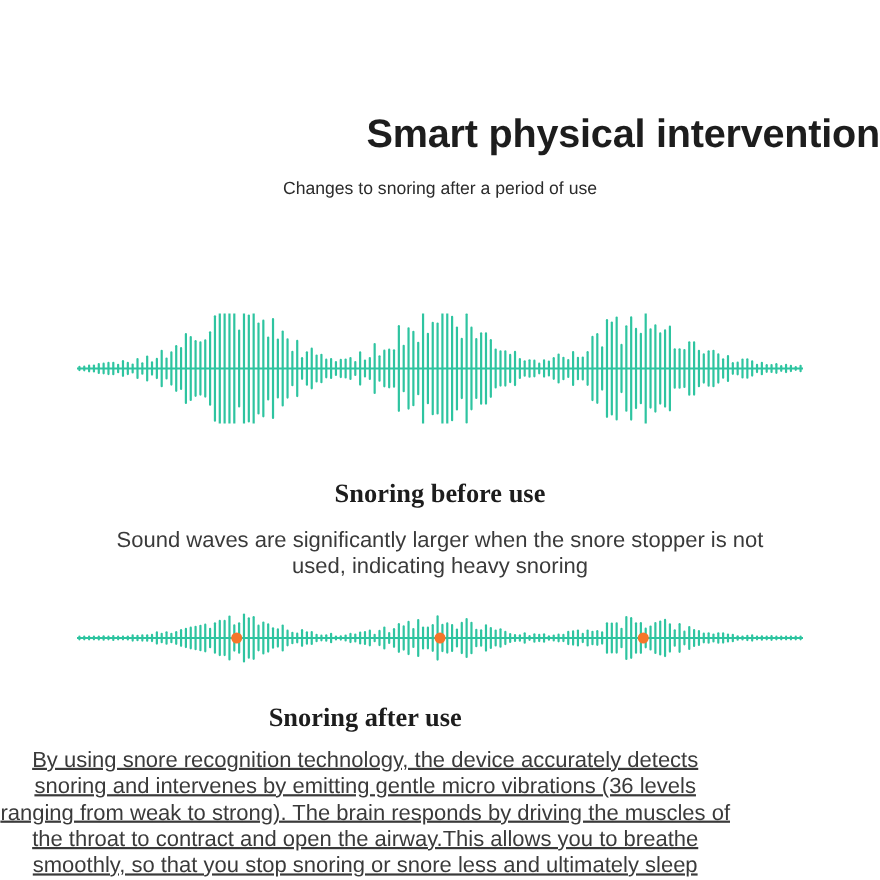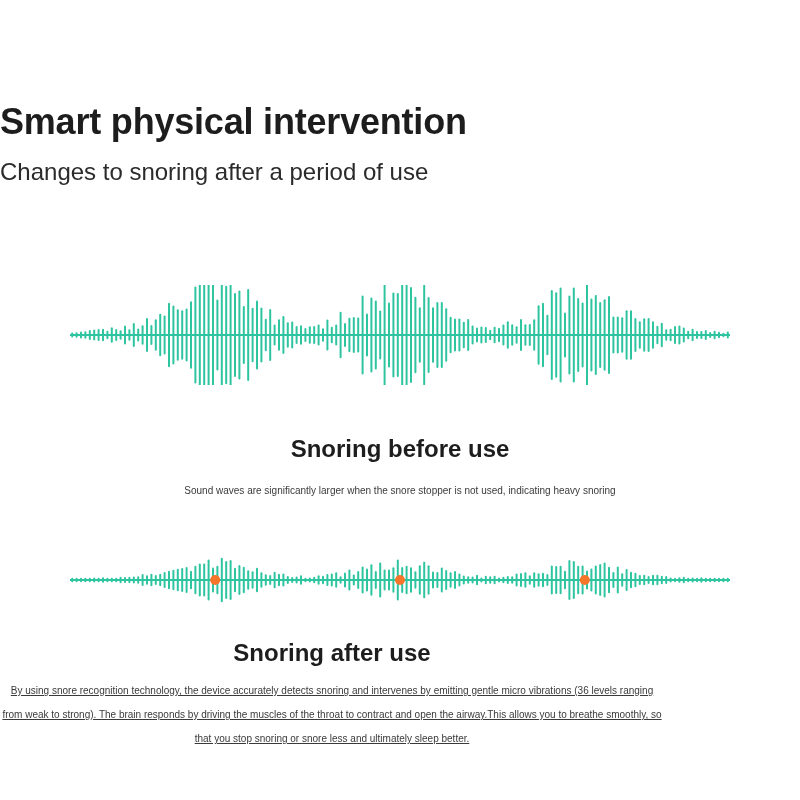--- a/index.html
+++ b/index.html
@@ -14,32 +14,32 @@
     color: #2b2b2b;
     overflow: hidden;
   }
   .page {
     position: relative;
     width: 800px;
     height: 800px;
     box-sizing: border-box;
   }
   .title {
-    text-align: left;
+    text-align: right;
     font-size: 36px;
     font-weight: bold;
     color: #1d1d1d;
     letter-spacing: -0.2px;
     margin: 0;
     padding-top: 100px;
     line-height: 44px;
   }
   .subtitle {
-    text-align: left;
-    font-size: 24px;
+    text-align: center;
+    font-size: 16px;
     color: #2b2b2b;
     margin: 0;
     padding-top: 14px;
     line-height: 28px;
   }
 
   .wave-block {
     position: relative;
     width: 800px;
   }
@@ -47,24 +47,25 @@
     display: block;
     margin: 0 auto;
   }
 
   .section-heading {
     text-align: center;
     font-size: 24px;
     color: #1d1d1d;
     margin: 0;
     line-height: 32px;
+    font-family: Liberation Serif, serif;
   }
   .section-text {
     text-align: center;
-    font-size: 10px;
+    font-size: 20px;
     color: #3a3a3a;
     line-height: 24px;
     margin: 0 auto;
     max-width: 600px;
   }
   .section-text.wide {
     max-width: 700px;
     text-decoration: underline;
   }
 

